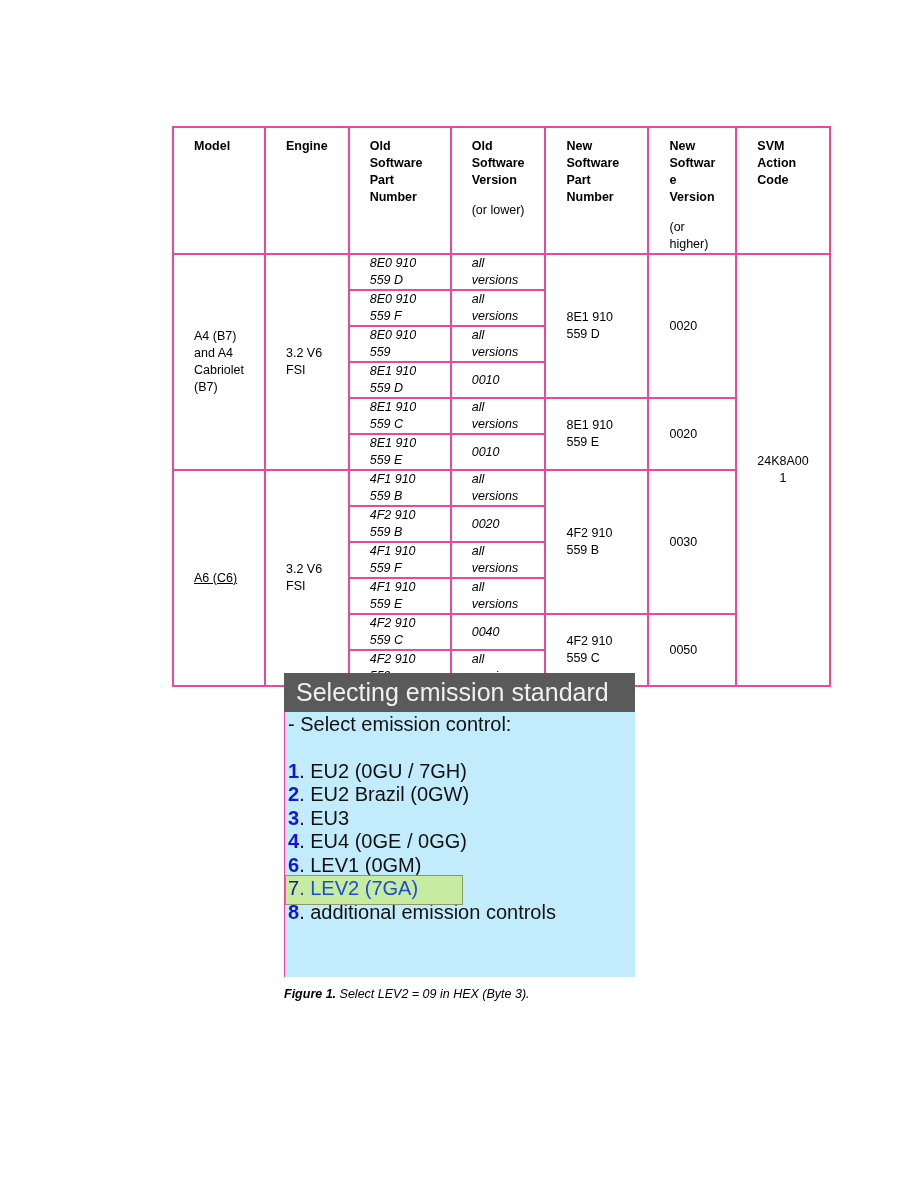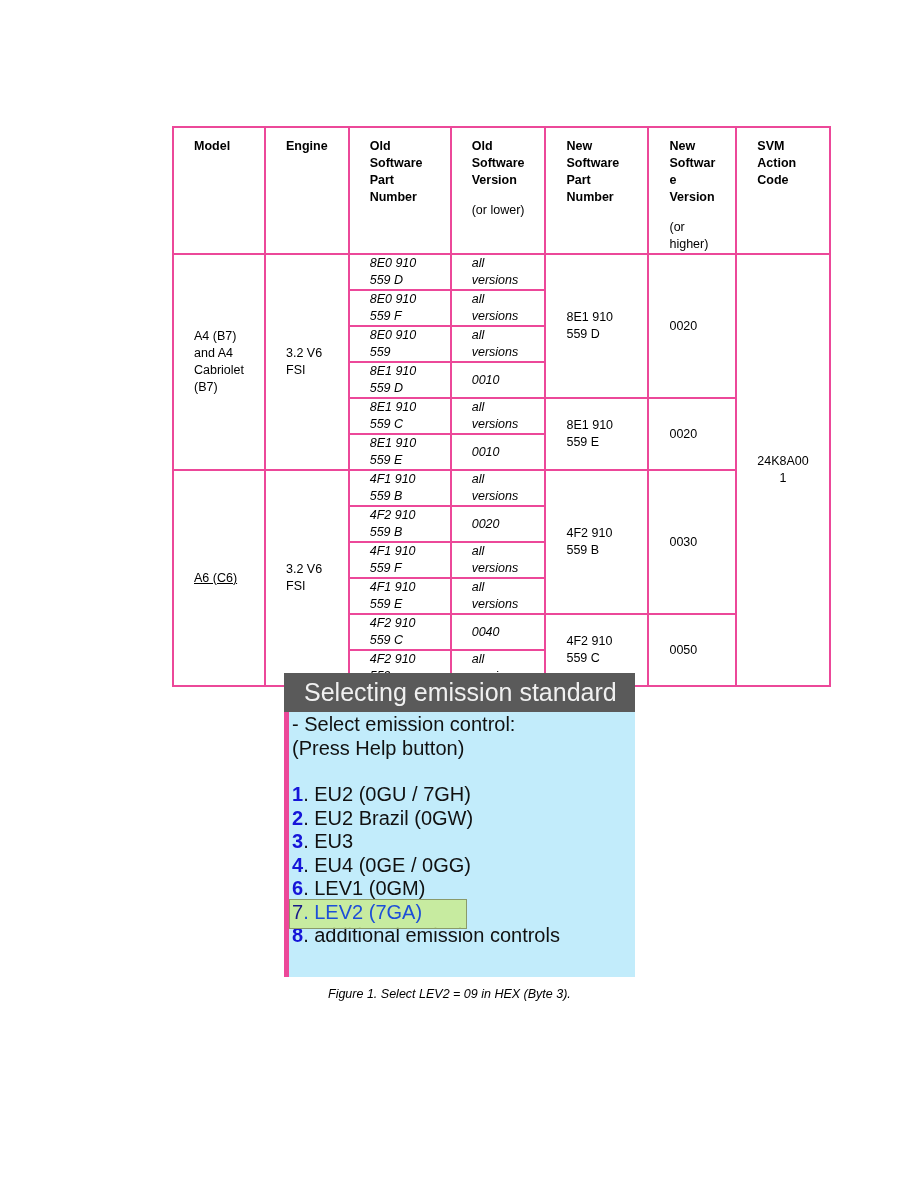--- a/index.html
+++ b/index.html
@@ -17,34 +17,34 @@
     .sw-table td.part, .sw-table td.ver { vertical-align:middle; padding-top:0;font-style:italic; }
     .sw-table td.center { text-align:left;text-decoration:underline; }
     .col-model { width:61px; } .col-engine { width:50px; } .col-oldpn { width:102px; }
     .col-oldver { width:80px; } .col-newpn { width:103px; } .col-newver { width:57px; }
     .col-svm { width:63px; }
     .sw-table td.svm { vertical-align:middle; text-align:center; }
 
     
     .figure { position:absolute; left:284px; top:673px; width:351px; }
     .fig-header { background:#5a5a5a; color:#f0f0f0; font-size:25px; line-height:39px;
-                  height:39px; padding-left:20px; white-space:nowrap; }
+                  height:39px; padding-left:12px; white-space:nowrap; }
     .fig-body { background:#c2ecfb; height:265px; position:relative; font-size:20px;
-                line-height:23.5px; padding-left:3px; color:#111; border-left:5px solid #ec4899; }
+                line-height:23.5px; padding-left:3px; color:#111; border-left:1px solid #ec4899; }
     .fig-body .prompt { padding-top:1px; }
     .fig-body .list { margin-top:23px; }
     .fig-body .opt { white-space:nowrap; }
     .fig-body .num { color:#1515d8; font-weight:bold; }
     .fig-body .opt.selected { position:relative; }
     .highlight { position:absolute; left:-3px; top:-2px; width:176px; height:28px;
                  background:rgba(200,235,150,0.9); border:1px solid #8a9a6a; z-index:0; }
     .fig-body .opt.selected .num { color:#1a1a8a; font-weight:normal; }
     .fig-body .opt.selected span { position:relative; z-index:1; color:#1d4ed8; }
     .caption { position:absolute; left:284px; top:987px; font-size:12.5px; font-style:italic; }
-    .caption b { font-weight:normal;margin-left:44px; }
+    .caption b { font-weight:bold; }
   </style>
 </head>
 <body>
 
 <table class="sw-table">
   <colgroup>
     <col class="col-model">
       <col class="col-engine">
       <col class="col-oldpn">
       <col class="col-oldver">
@@ -131,21 +131,20 @@
     <td class="part">4F2 910 559</td>
     <td class="ver">all versions</td>
   </tr>
 </tbody>
   </table>
 
 <div class="figure">
   <div class="fig-header">Selecting emission standard</div>
   <div class="fig-body">
     <div class="prompt">- Select emission control:</div>
-    <div>(Press Help button)</div>
     <div class="list">
       <div class="opt"><span class="num">1</span><span>. EU2 (0GU / 7GH)</span></div>
       <div class="opt"><span class="num">2</span><span>. EU2 Brazil (0GW)</span></div>
       <div class="opt"><span class="num">3</span><span>. EU3</span></div>
       <div class="opt"><span class="num">4</span><span>. EU4 (0GE / 0GG)</span></div>
       <div class="opt"><span class="num">6</span><span>. LEV1 (0GM)</span></div>
       <div class="opt selected"><div class="highlight"></div><span class="num">7</span><span>. LEV2 (7GA)</span></div>
       <div class="opt"><span class="num">8</span><span>. additional emission controls</span></div>
     </div>
   </div>

